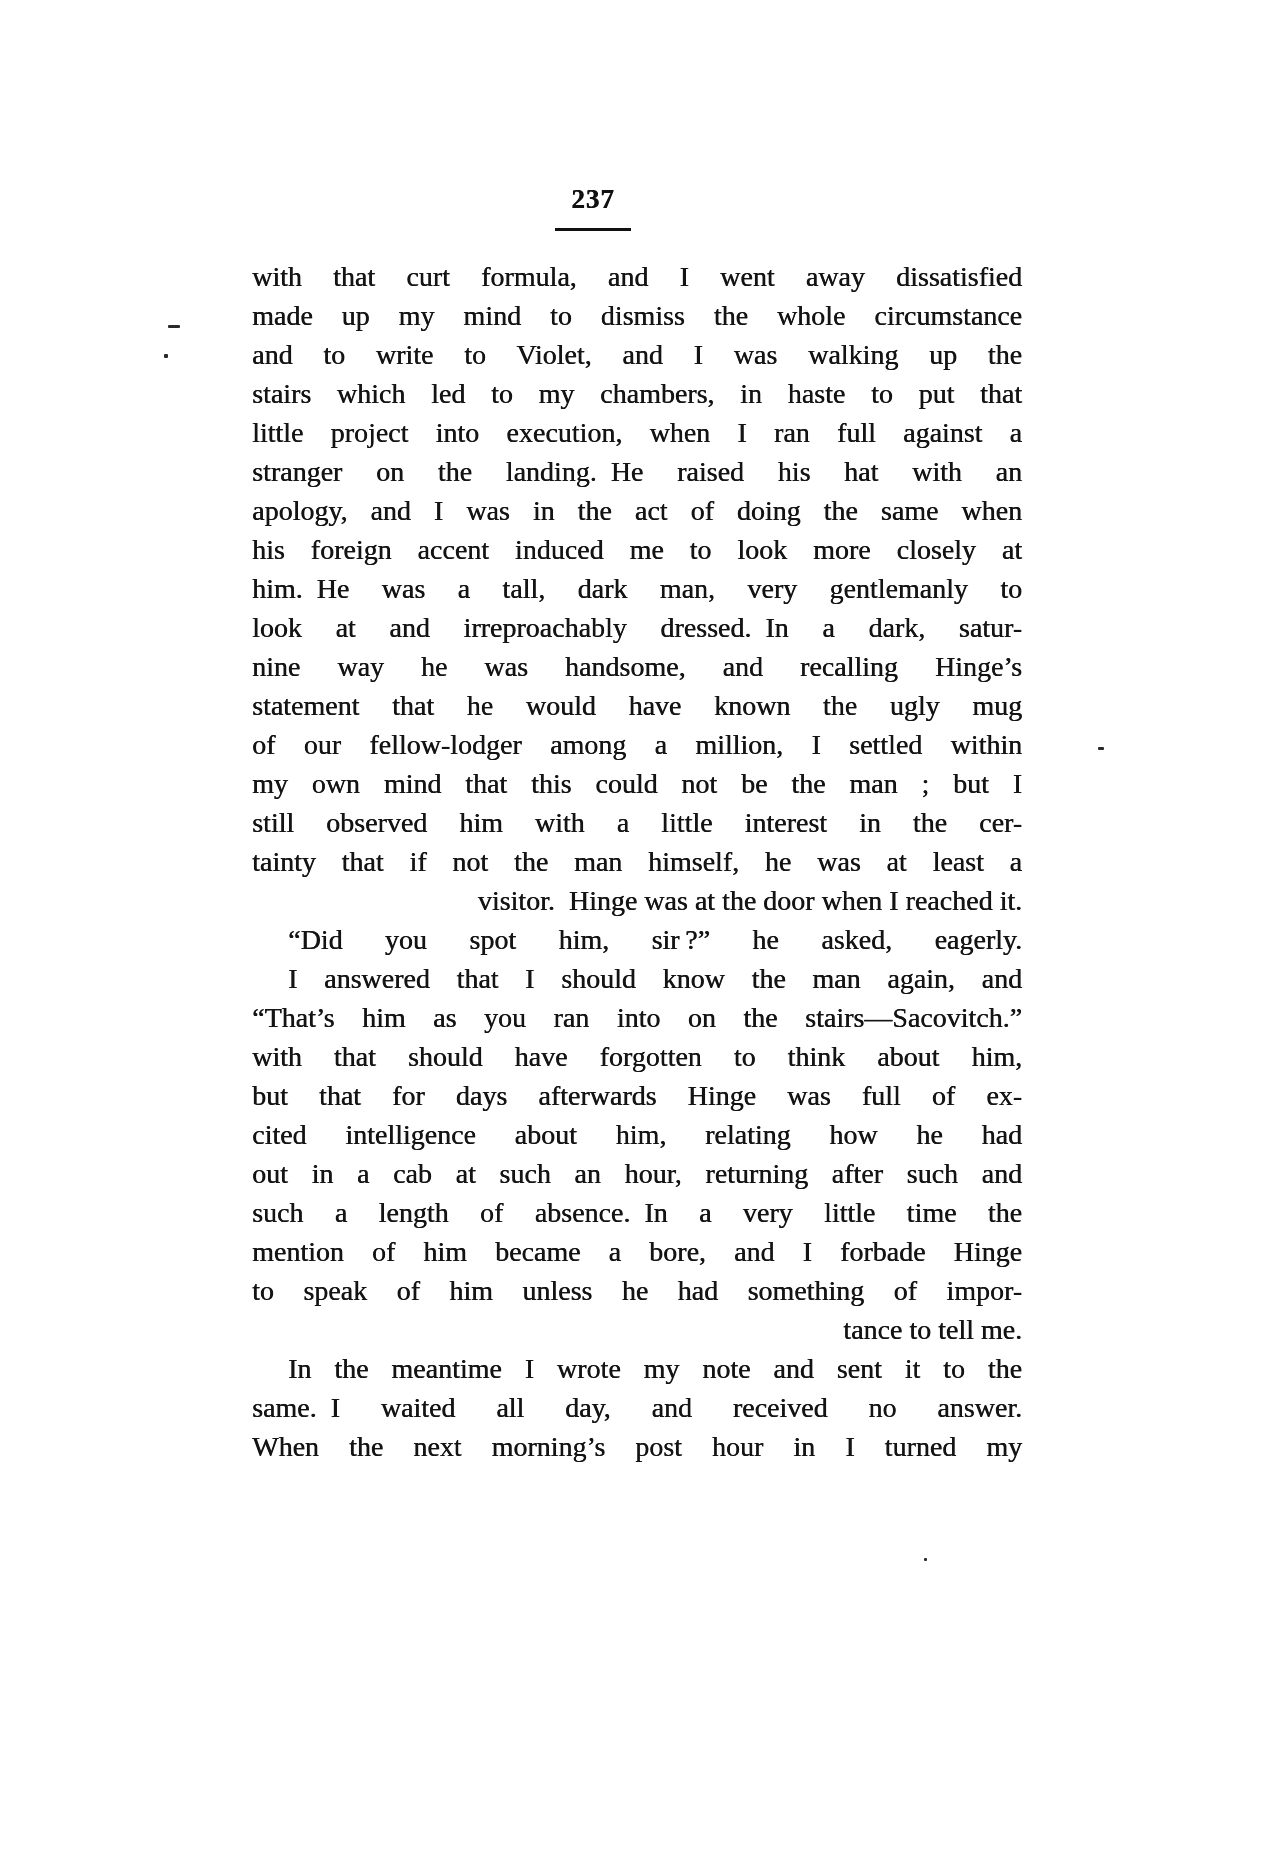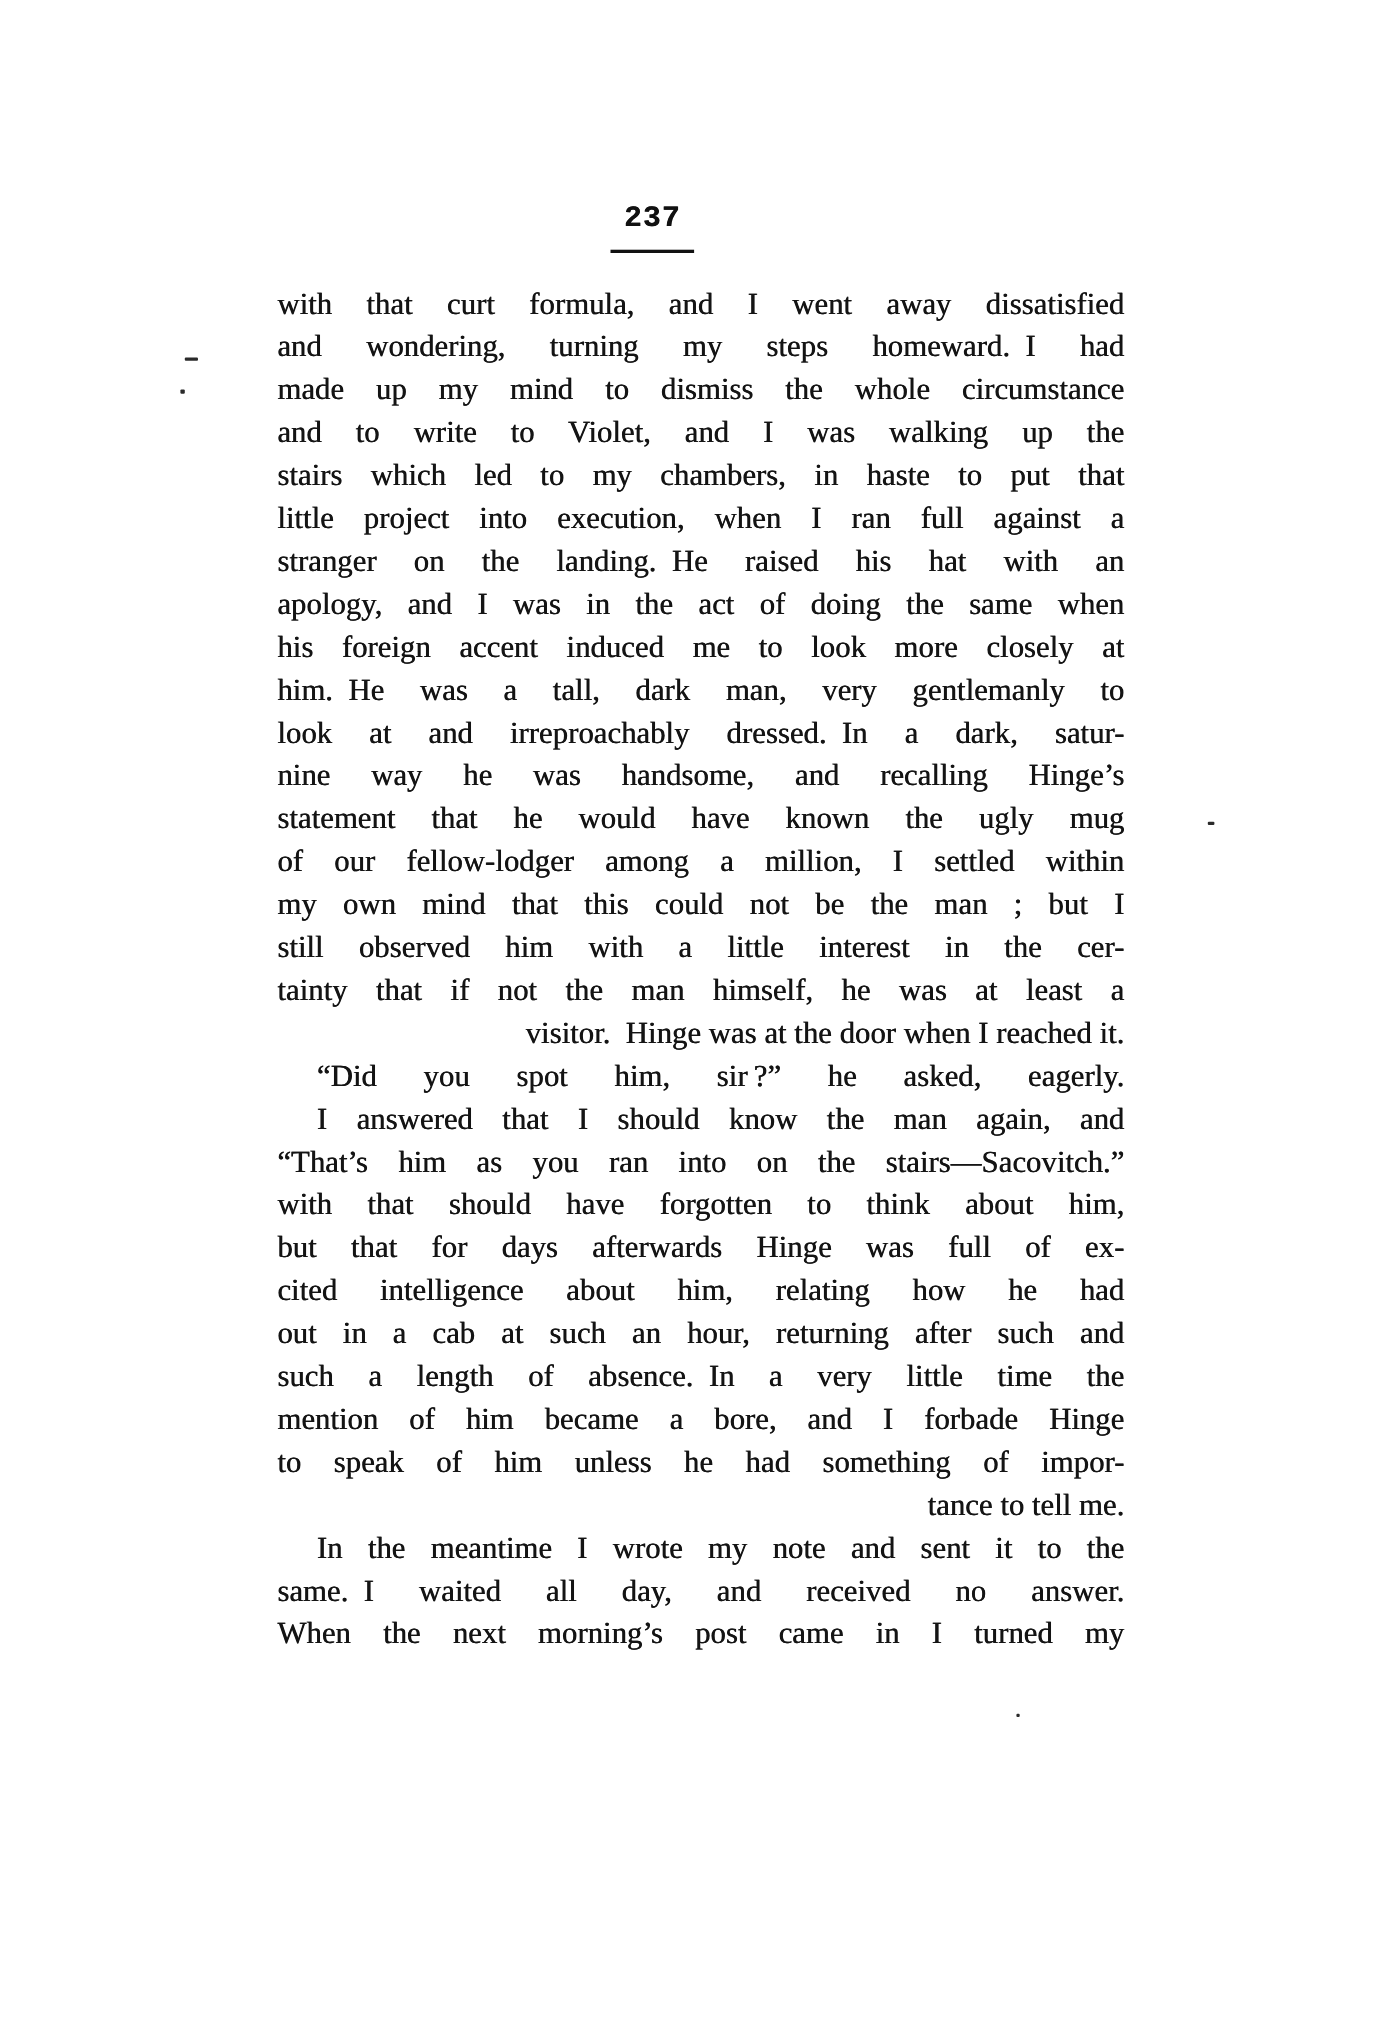--- a/index.html
+++ b/index.html
@@ -15,21 +15,20 @@
     color: #141414;
     font-family: "Liberation Serif", "DejaVu Serif", serif;
     overflow: hidden;
   }
   .header {
     position: absolute;
     top: 184px;
     left: 208px;
     width: 770px;
     text-align: center;
-    font-family: Liberation Mono, monospace;
   }
   .page-num {
     font-size: 27px;
     font-weight: bold;
     letter-spacing: 1px;
     color: #111111;
     text-shadow: 0.4px 0 currentColor;
   }
   .rule {
     width: 76px;
@@ -71,21 +70,20 @@
 
 <div class="sheet">
 
   <div class="header">
     <div class="page-num">237</div>
     <div class="rule"></div>
   </div>
 
   <div class="text-block">
       <div class="line just">with that curt formula, and I went away dissatisfied</div>
-      <div class="line just">and wondering, turning my steps homeward. I had</div>
       <div class="line just">made up my mind to dismiss the whole circumstance</div>
       <div class="line just">and to write to Violet, and I was walking up the</div>
       <div class="line just">stairs which led to my chambers, in haste to put that</div>
       <div class="line just">little project into execution, when I ran full against a</div>
       <div class="line just">stranger on the landing. He raised his hat with an</div>
       <div class="line just">apology, and I was in the act of doing the same when</div>
       <div class="line just">his foreign accent induced me to look more closely at</div>
       <div class="line just">him. He was a tall, dark man, very gentlemanly to</div>
       <div class="line just">look at and irreproachably dressed. In a dark, satur-</div>
       <div class="line just">nine way he was handsome, and recalling Hinge’s</div>
@@ -101,20 +99,20 @@
       <div class="line just">with that should have forgotten to think about him,</div>
       <div class="line just">but that for days afterwards Hinge was full of ex-</div>
       <div class="line just">cited intelligence about him, relating how he had</div>
       <div class="line just">out in a cab at such an hour, returning after such and</div>
       <div class="line just">such a length of absence. In a very little time the</div>
       <div class="line just">mention of him became a bore, and I forbade Hinge</div>
       <div class="line just">to speak of him unless he had something of impor-</div>
       <div class="line">tance to tell me.</div>
       <div class="line just ind">In the meantime I wrote my note and sent it to the</div>
       <div class="line just">same. I waited all day, and received no answer.</div>
-      <div class="line just">When the next morning’s post came in I turned my</div>
+      <div class="line just">When the next morning’s post hour in I turned my</div>
     </div>
 
 <div class="speck" style="left: 168px; top: 325px; width: 12px; height: 3px;"></div>
     <div class="speck" style="left: 164px; top: 354px; width: 4px; height: 4px;"></div>
     <div class="speck" style="left: 1098px; top: 747px; width: 6px; height: 3px;"></div>
     <div class="speck" style="left: 924px; top: 1558px; width: 3px; height: 3px;"></div>
   </div>
 
 </body></html>

